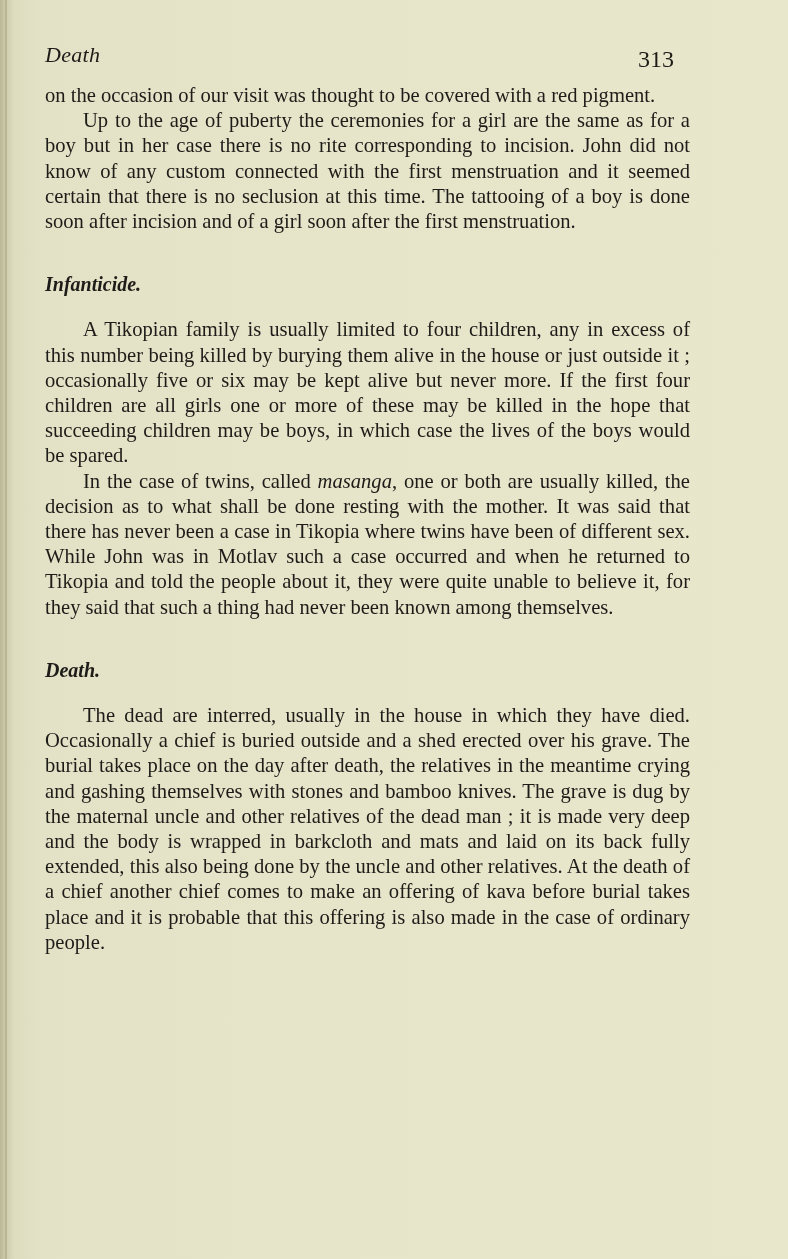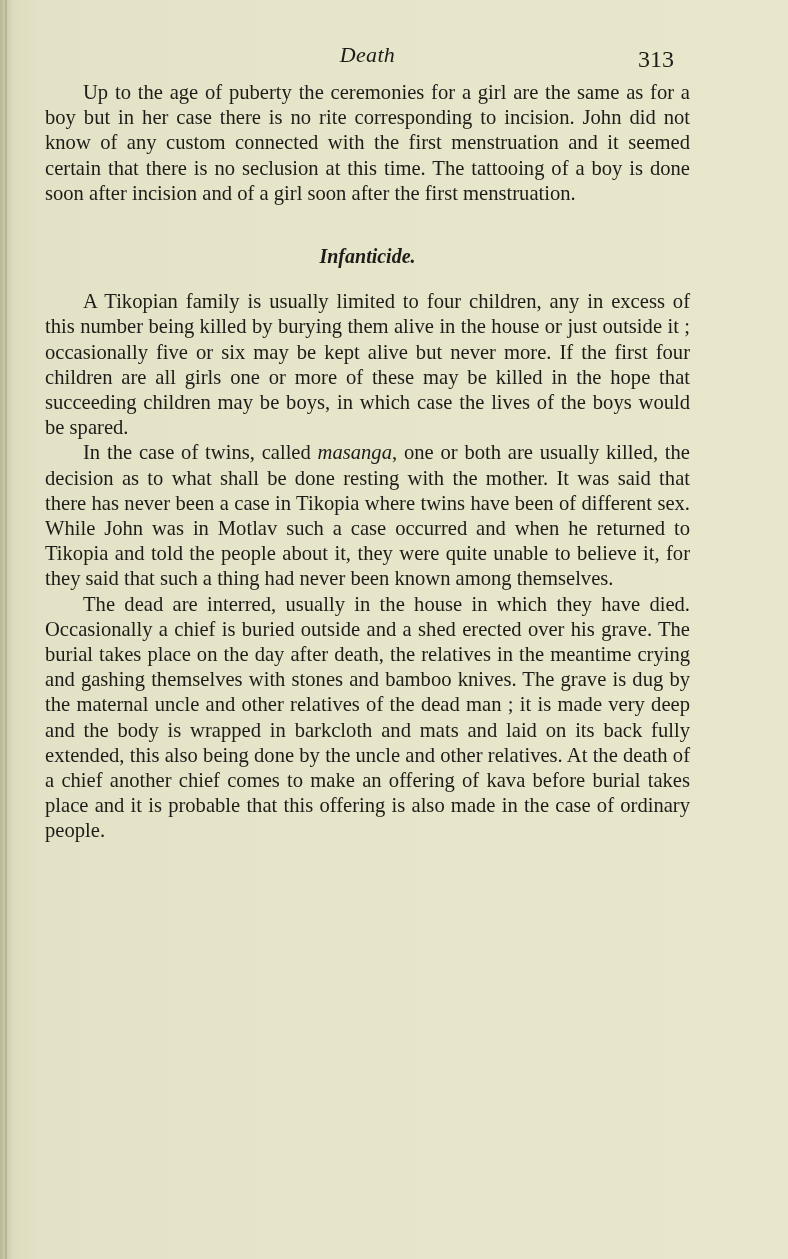--- a/index.html
+++ b/index.html
@@ -37,21 +37,21 @@
     }
     .running-head {
       position: relative;
       height: 80px;
     }
     .running-title {
       position: absolute;
       left: 0;
       right: 0;
       top: 42px;
-      text-align: center;
+      text-align: left;
       font-style: italic;
       font-size: 22px;
       letter-spacing: 0.3px;
     }
     .page-number {
       position: absolute;
       right: 16px;
       top: 46px;
       font-size: 24px;
     }
@@ -63,21 +63,21 @@
       hyphens: manual;
     }
     .para {
       margin: 0;
       text-indent: 0;
     }
     .para.indent {
       text-indent: 38px;
     }
     .section-head {
-      text-align: center;
+      text-align: left;
       font-style: italic;
       font-size: 20px;
       margin: 0;
     }
     .p-first { margin-top: 3px; }
     .sec1 { margin-top: 38px; margin-bottom: 20px; }
     .sec2 { margin-top: 38px; margin-bottom: 20px; }
     em { }
   </style>
 </head>
@@ -86,21 +86,23 @@
 <div class="page-bg"></div>
 <div class="binding-line"></div>
 
 <div class="content">
   <div class="running-head">
     <div class="running-title">Death</div>
     <div class="page-number">313</div>
   </div>
 
   <div class="body-text">
+    <p class="para p-first">on the occasion of our visit was thought to be covered with a red pigment.</p>
     <p class="para indent">Up to the age of puberty the ceremonies for a girl are the same as for a boy but in her case there is no rite corre­sponding to incision. John did not know of any custom connected with the first menstruation and it seemed certain that there is no seclusion at this time. The tattooing of a boy is done soon after incision and of a girl soon after the first menstruation.</p>
 
     <h2 class="section-head sec1">Infanticide.</h2>
     <p class="para indent">A Tikopian family is usually limited to four children, any in excess of this number being killed by burying them alive in the house or just outside it ; occasionally five or six may be kept alive but never more. If the first four children are all girls one or more of these may be killed in the hope that succeeding children may be boys, in which case the lives of the boys would be spared.</p>
     <p class="para indent"><span>In the case of twins, called </span><em>masanga</em><span>, one or both are usually killed, the decision as to what shall be done resting with the mother. It was said that there has never been a case in Tikopia where twins have been of different sex. While John was in Motlav such a case occurred and when he returned to Tikopia and told the people about it, they were quite unable to believe it, for they said that such a thing had never been known among themselves.</span></p>
 
+    <h2 class="section-head sec2">Death.</h2>
     <p class="para indent">The dead are interred, usually in the house in which they have died. Occasionally a chief is buried outside and a shed erected over his grave. The burial takes place on the day after death, the relatives in the meantime crying and gashing themselves with stones and bamboo knives. The grave is dug by the maternal uncle and other relatives of the dead man ; it is made very deep and the body is wrapped in bark­cloth and mats and laid on its back fully extended, this also being done by the uncle and other relatives. At the death of a chief another chief comes to make an offering of kava before burial takes place and it is probable that this offering is also made in the case of ordinary people.</p>
   </div>
 </div>
 
 </body></html>

